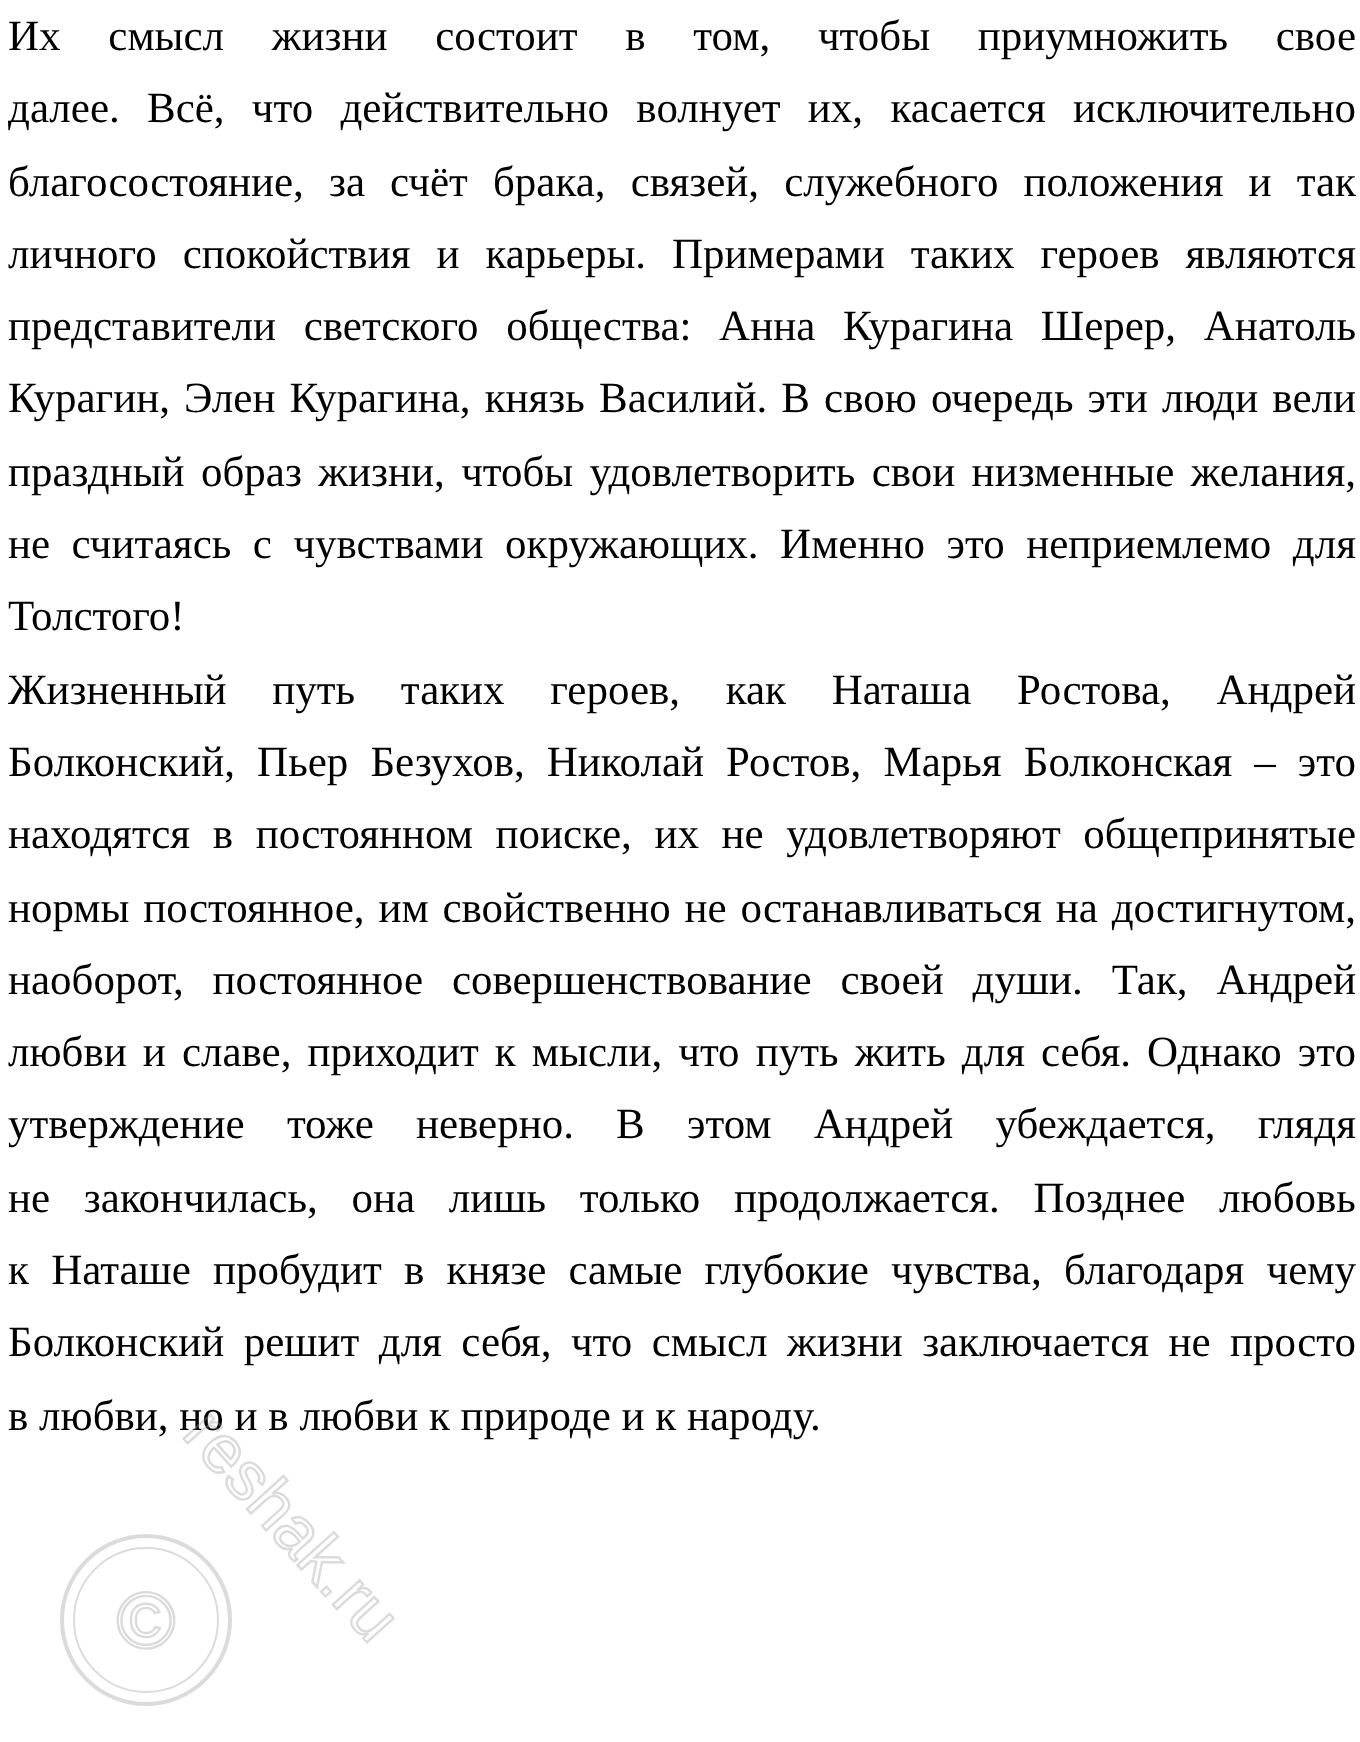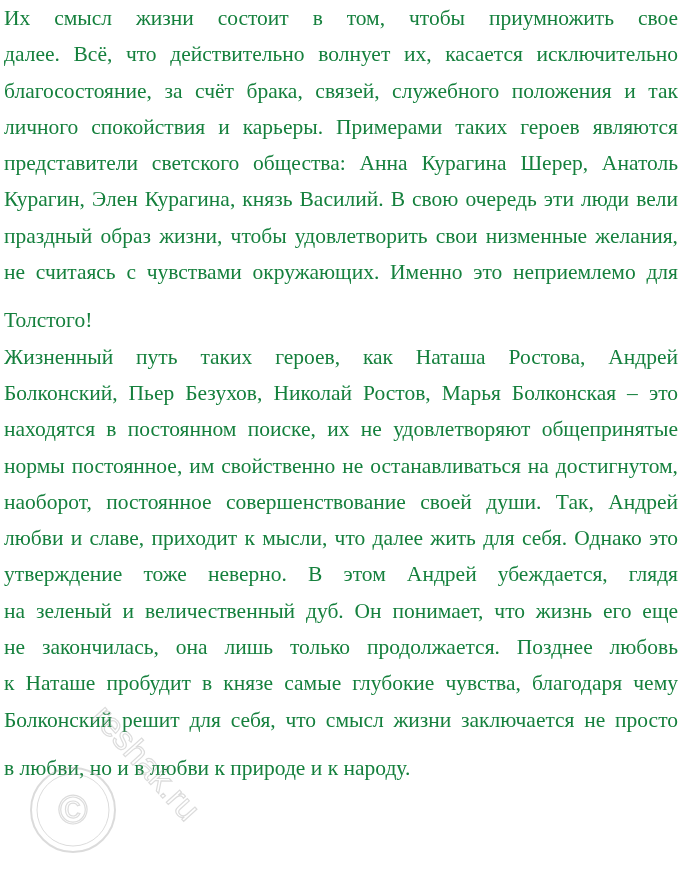--- a/index.html
+++ b/index.html
@@ -13,21 +13,21 @@
       overflow: hidden;
       position: relative;
     }
     .page {
       position: absolute;
       left: 4px;
       top: 0;
       width: 674px;
       font-family: "Liberation Serif", "DejaVu Serif", serif;
       font-size: 21.5px;
-      color: #15803d;
+      color: #000000;
     }
     .paragraph {
       margin: 0;
     }
     .line {
       display: block;
       height: 36.3px;
       line-height: 36.3px;
       text-align: justify;
       text-align-last: justify;
@@ -38,21 +38,20 @@
       text-align-last: left;
     }
     .line .txt {
       display: block;
       white-space: normal;
       text-align: justify;
       text-align-last: justify;
     }
     .line.last .txt {
       text-align-last: left;
-      margin-top: 12px;
     }
     .watermark {
       position: absolute;
       left: 18px;
       top: 700px;
       width: 180px;
       height: 170px;
       pointer-events: none;
       opacity: 0.35;
     }
@@ -100,27 +99,24 @@
     <span class="line">
         <span class="txt">находятся в постоянном поиске, их не удовлетворяют общепринятые</span>
       </span>
     <span class="line">
         <span class="txt">нормы постоянное, им свойственно не останавливаться на достигнутом,</span>
       </span>
     <span class="line">
         <span class="txt">наоборот, постоянное совершенствование своей души. Так, Андрей</span>
       </span>
     <span class="line">
-        <span class="txt">любви и славе, приходит к мысли, что далее жить для себя. Однако это</span>
+        <span class="txt">любви и славе, приходит к мысли, что путь жить для себя. Однако это</span>
       </span>
     <span class="line">
         <span class="txt">утверждение тоже неверно. В этом Андрей убеждается, глядя</span>
-      </span>
-    <span class="line">
-        <span class="txt">на зеленый и величественный дуб. Он понимает, что жизнь его еще</span>
       </span>
     <span class="line">
         <span class="txt">не закончилась, она лишь только продолжается. Позднее любовь</span>
       </span>
     <span class="line">
         <span class="txt">к Наташе пробудит в князе самые глубокие чувства, благодаря чему</span>
       </span>
     <span class="line">
         <span class="txt">Болконский решит для себя, что смысл жизни заключается не просто</span>
       </span>

